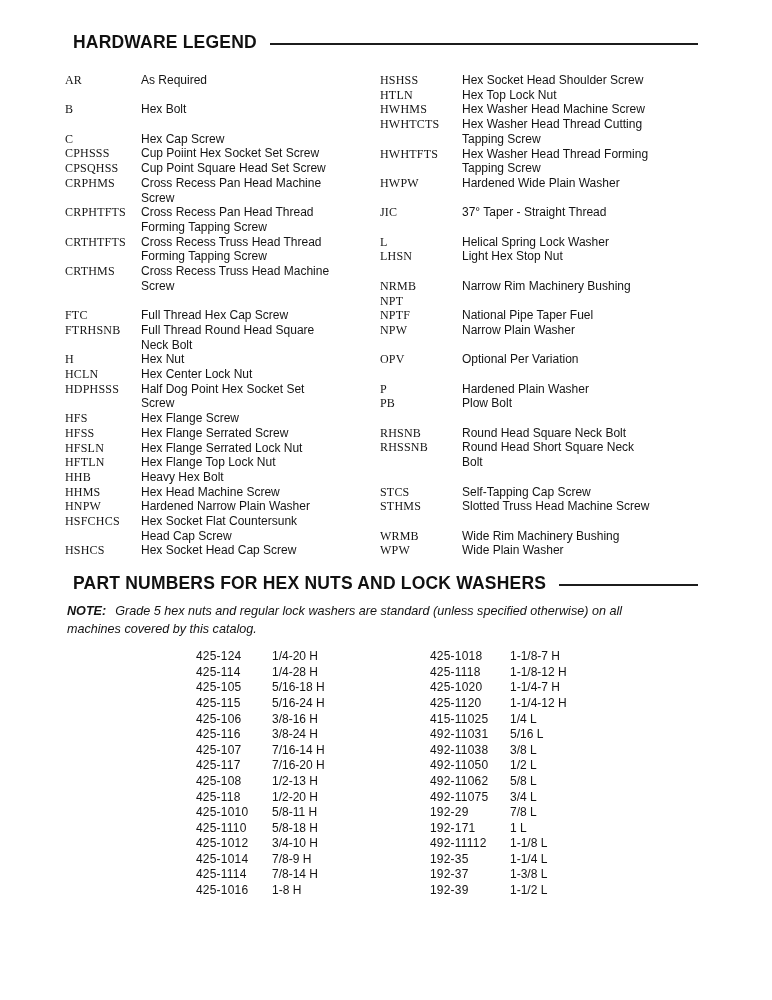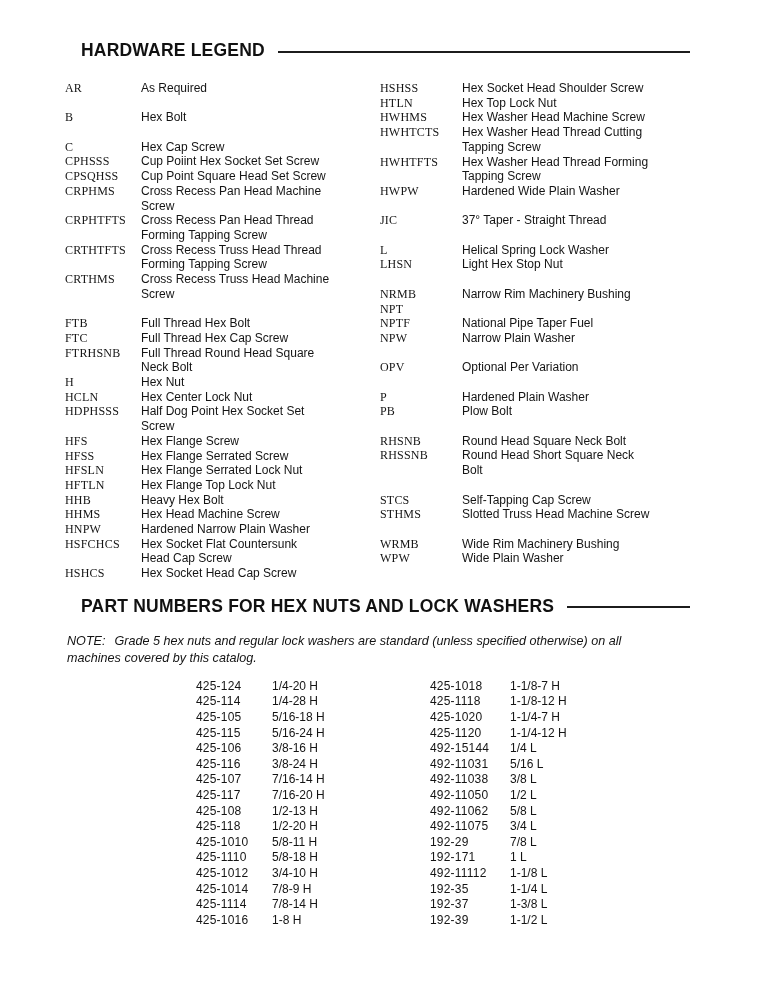--- a/index.html
+++ b/index.html
@@ -12,21 +12,21 @@
     color: #141414;
     font-family: "Liberation Sans", sans-serif;
     overflow: hidden;
     box-sizing: border-box;
     padding: 24px 66px 0 65px;
   }
   
   .heading {
     display: flex;
     align-items: center;
-    margin: 16px;
+    margin: 8px;
   }
   .heading h1 {
     margin: 0;
     font-size: 17.5px;
     font-weight: bold;
     letter-spacing: 0.2px;
     white-space: nowrap;
     color: #111;
   }
   .rule {
@@ -59,21 +59,21 @@
   
   .note {
     margin: 9px 0 0 2px;
     width: 622px;
     font-size: 12.6px;
     line-height: 17.5px;
     font-style: italic;
     white-space: pre-line;
     color: #131313;
   }
-  .note-label { font-weight: normal; margin-right: 9px; }
+  .note-label { font-weight: bold; margin-right: 9px; }
   
   .pn-table {
     display: flex;
     margin-top: 11px;
     margin-left: 131px;
     font-size: 12px;
     line-height: 15.6px;
   }
   .pn-col { flex: none; }
   .pn-col-left { width: 234px; }
@@ -135,24 +135,20 @@
 Forming Tapping Screw</span>
           </div>
           <div class="legend-entry">
             <span class="abbr">CRTHMS</span>
             <span class="desc">Cross Recess Truss Head Machine
 Screw</span>
           </div>
         </div>
         <div class="legend-group">
           <div class="legend-entry">
-            <span class="abbr">FTB</span>
-            <span class="desc">Full Thread Hex Bolt</span>
-          </div>
-          <div class="legend-entry">
             <span class="abbr">FTC</span>
             <span class="desc">Full Thread Hex Cap Screw</span>
           </div>
           <div class="legend-entry">
             <span class="abbr">FTRHSNB</span>
             <span class="desc">Full Thread Round Head Square
 Neck Bolt</span>
           </div>
           <div class="legend-entry">
             <span class="abbr">H</span>
@@ -404,21 +400,21 @@
         </div>
         <div class="pn-row">
           <span class="pn-part">425-1020</span>
           <span class="pn-size">1-1/4-7 H</span>
         </div>
         <div class="pn-row">
           <span class="pn-part">425-1120</span>
           <span class="pn-size">1-1/4-12 H</span>
         </div>
         <div class="pn-row">
-          <span class="pn-part">492-15144</span>
+          <span class="pn-part">415-11025</span>
           <span class="pn-size">1/4 L</span>
         </div>
         <div class="pn-row">
           <span class="pn-part">492-11031</span>
           <span class="pn-size">5/16 L</span>
         </div>
         <div class="pn-row">
           <span class="pn-part">492-11038</span>
           <span class="pn-size">3/8 L</span>
         </div>

